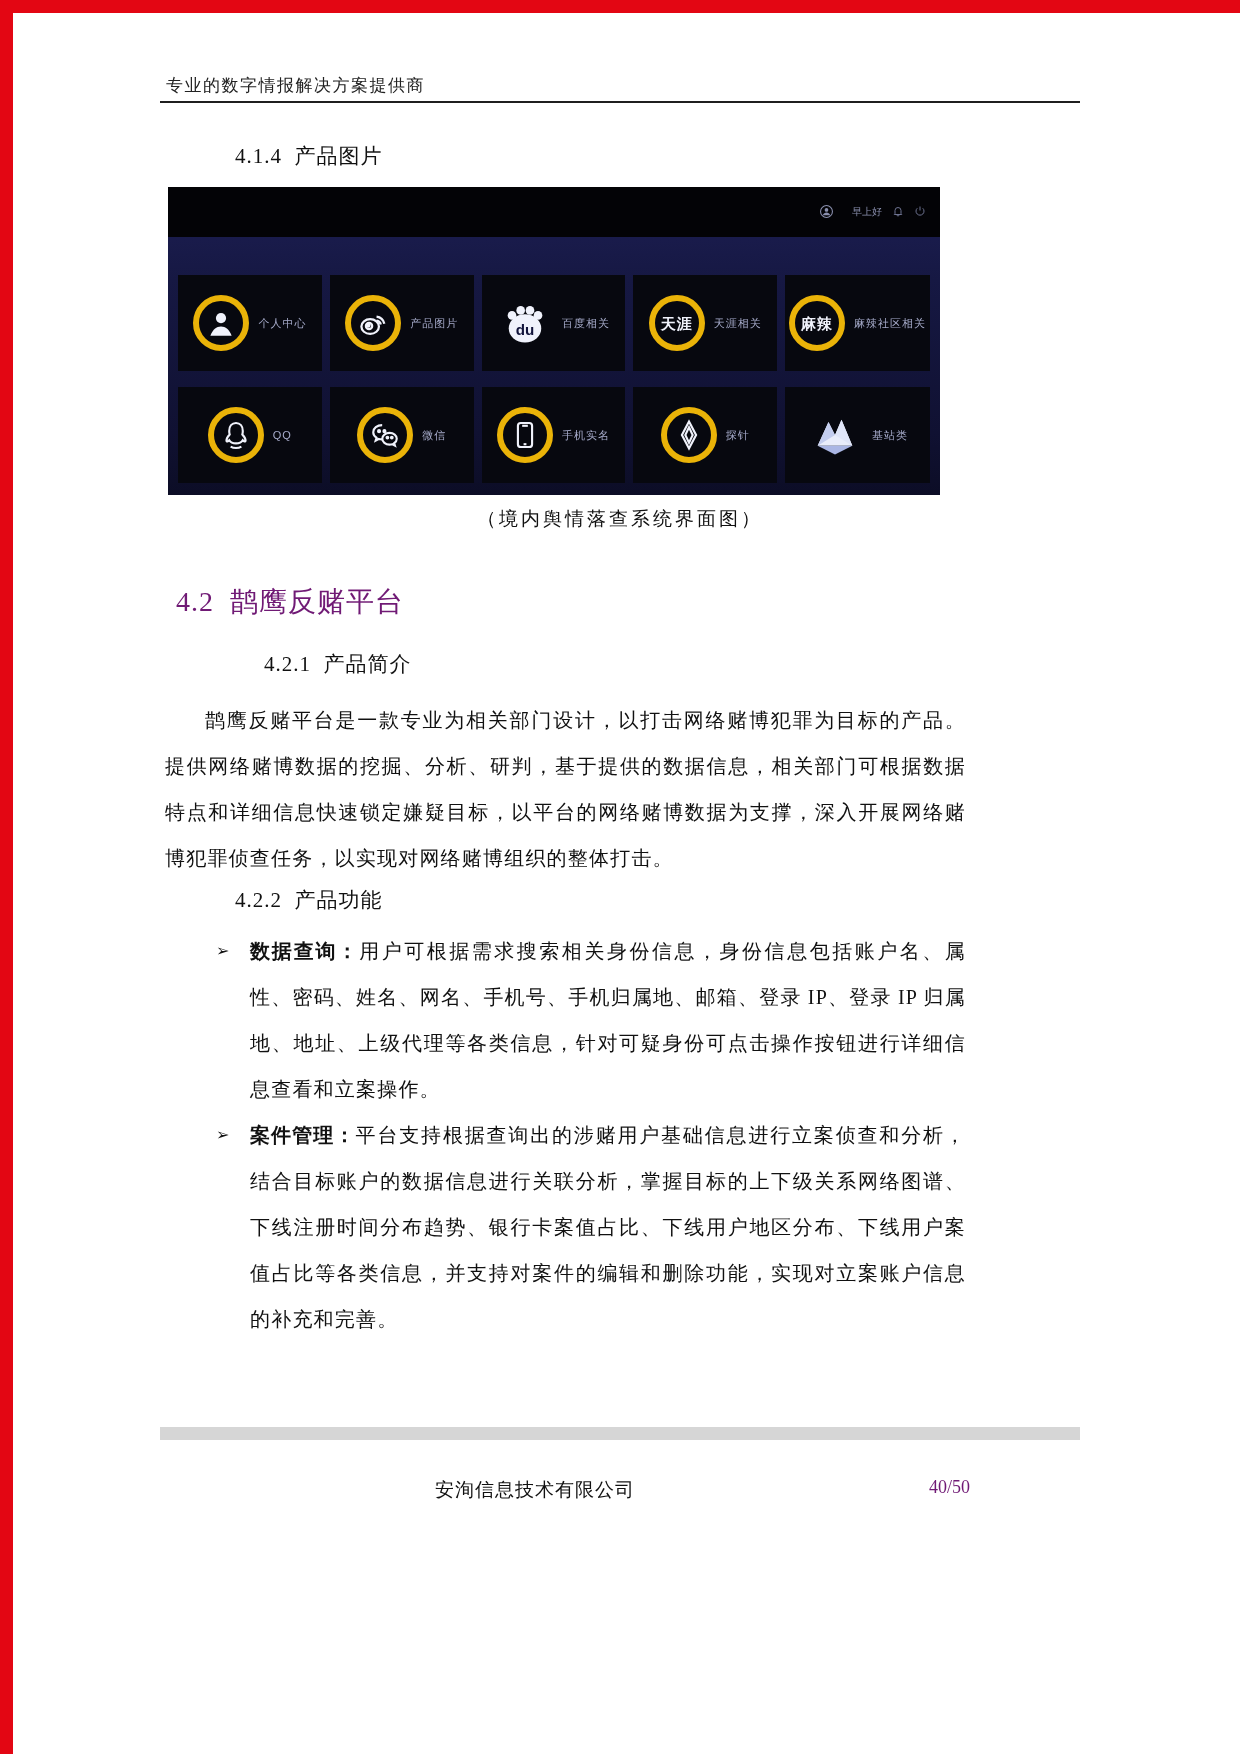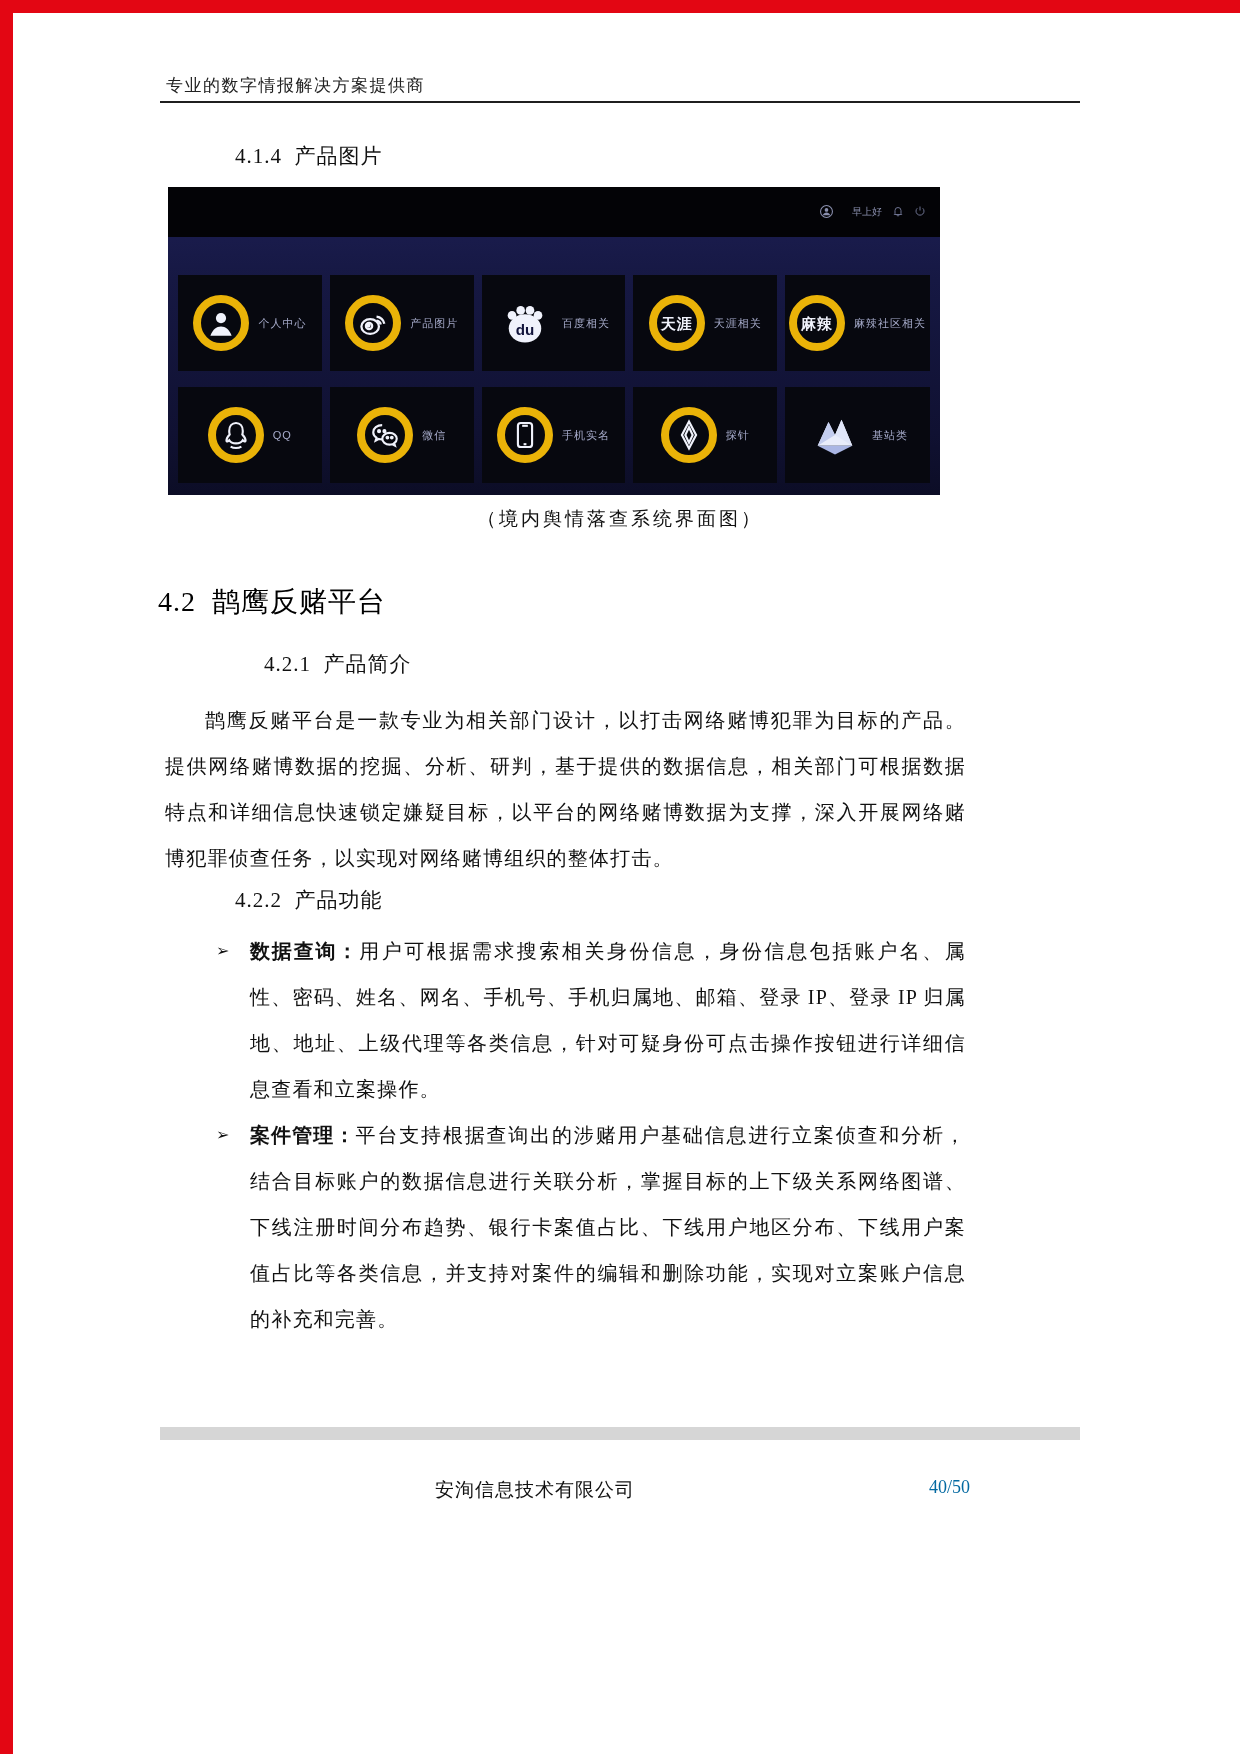--- a/index.html
+++ b/index.html
@@ -12,21 +12,21 @@
   .red-top  { position:absolute; left:0; top:0; width:100%; height:13px; background:#e30613; }
   .red-left { position:absolute; left:0; top:0; width:13px; height:100%; background:#e30613; }
 
   .hdr-title { position:absolute; left:166px; top:74px; font-size:17px; letter-spacing:1.5px; color:#222; white-space:pre; }
   .hdr-rule  { position:absolute; left:160px; top:101px; width:920px; border-top:2px solid #1f1f1f; }
 
   .h-small { position:absolute; font-size:21px; font-weight:400; letter-spacing:1px; white-space:pre; color:#111; }
   .h414 { left:235px; top:142px; }
   .h421 { left:235px; top:650px;margin-left:29px; }
   .h422 { left:235px; top:886px; }
-  .h42  { position:absolute; left:158px; top:583px; font-size:28px; letter-spacing:1px; white-space:pre; color:#000000; }
+  .h42  { position:absolute; left:176px; top:583px; font-size:28px; letter-spacing:1px; white-space:pre; color:#701a75; }
 
   
   .shot {
     position:absolute; left:168px; top:187px; width:772px; height:308px;
     background:linear-gradient(180deg,#1d1f55 0%,#161843 30%,#101132 80%,#0c0d26 100%);
     font-family:"Liberation Sans","DejaVu Sans",sans-serif;
   }
   .shot-topbar {
     position:absolute; left:0; top:0; width:100%; height:50px; background:#030306;
     display:flex; align-items:center; justify-content:flex-end; padding-right:14px; gap:10px;
@@ -36,21 +36,21 @@
   .tile-grid {
     position:absolute; left:10px; top:80px; width:752px;
     display:grid; grid-template-columns:repeat(5,1fr); grid-auto-rows:104px; gap:8px;
   }
   .tile {
     background:#07080f; display:flex; align-items:center; justify-content:center; gap:9px;
     padding:0 4px;
     margin-top:8px;
   }
   .tile-ic {
-    width:56px; height:56px; border:8px solid #eab308; border-radius:50%;
+    width:56px; height:56px; border:6px solid #eab308; border-radius:50%;
     display:flex; align-items:center; justify-content:center; flex:0 0 auto;
   }
   .tile-ic svg { display:block; }
   .tile-ic .glyph { color:#f0f2fc; font-size:15px; font-weight:bold; letter-spacing:1px; line-height:1; }
   .tile-lb { color:#a6abca; font-size:11px; letter-spacing:1px; white-space:nowrap; overflow:hidden; }
 
   .caption { position:absolute; left:160px; top:506px; width:920px; text-align:center;
              font-size:19px; letter-spacing:3px; color:#111; }
 
   .para {
@@ -63,21 +63,21 @@
   .bullet  { display:flex; }
   .b-mark  { flex:0 0 34px; font-size:16px; line-height:46px; color:#111;
              font-family:"DejaVu Sans","Liberation Sans",sans-serif; }
   .b-body  { flex:1; font-size:20px; line-height:46px; letter-spacing:1.2px; text-align:justify; color:#111; }
   .b-lead  { font-weight:bold; font-family:"Liberation Sans","DejaVu Sans",sans-serif; letter-spacing:0.5px; }
 
   .ftr-band { position:absolute; left:160px; top:1427px; width:920px; height:13px; background:#d6d6d6; }
   .ftr-co   { position:absolute; left:160px; top:1477px; width:750px; text-align:center;
               font-size:19px; letter-spacing:1px; color:#111; }
   .ftr-pg   { position:absolute; left:860px; top:1477px; width:110px; text-align:right;
-              font-size:18px; color:#0369a1; }
+              font-size:18px; color:#701a75; }
 </style>
 </head>
 <body>
 
 <div class="page">
   <div class="red-top"></div>
   <div class="red-left"></div>
 
   <div class="hdr-title">专业的数字情报解决方案提供商</div>
   <div class="hdr-rule"></div>

